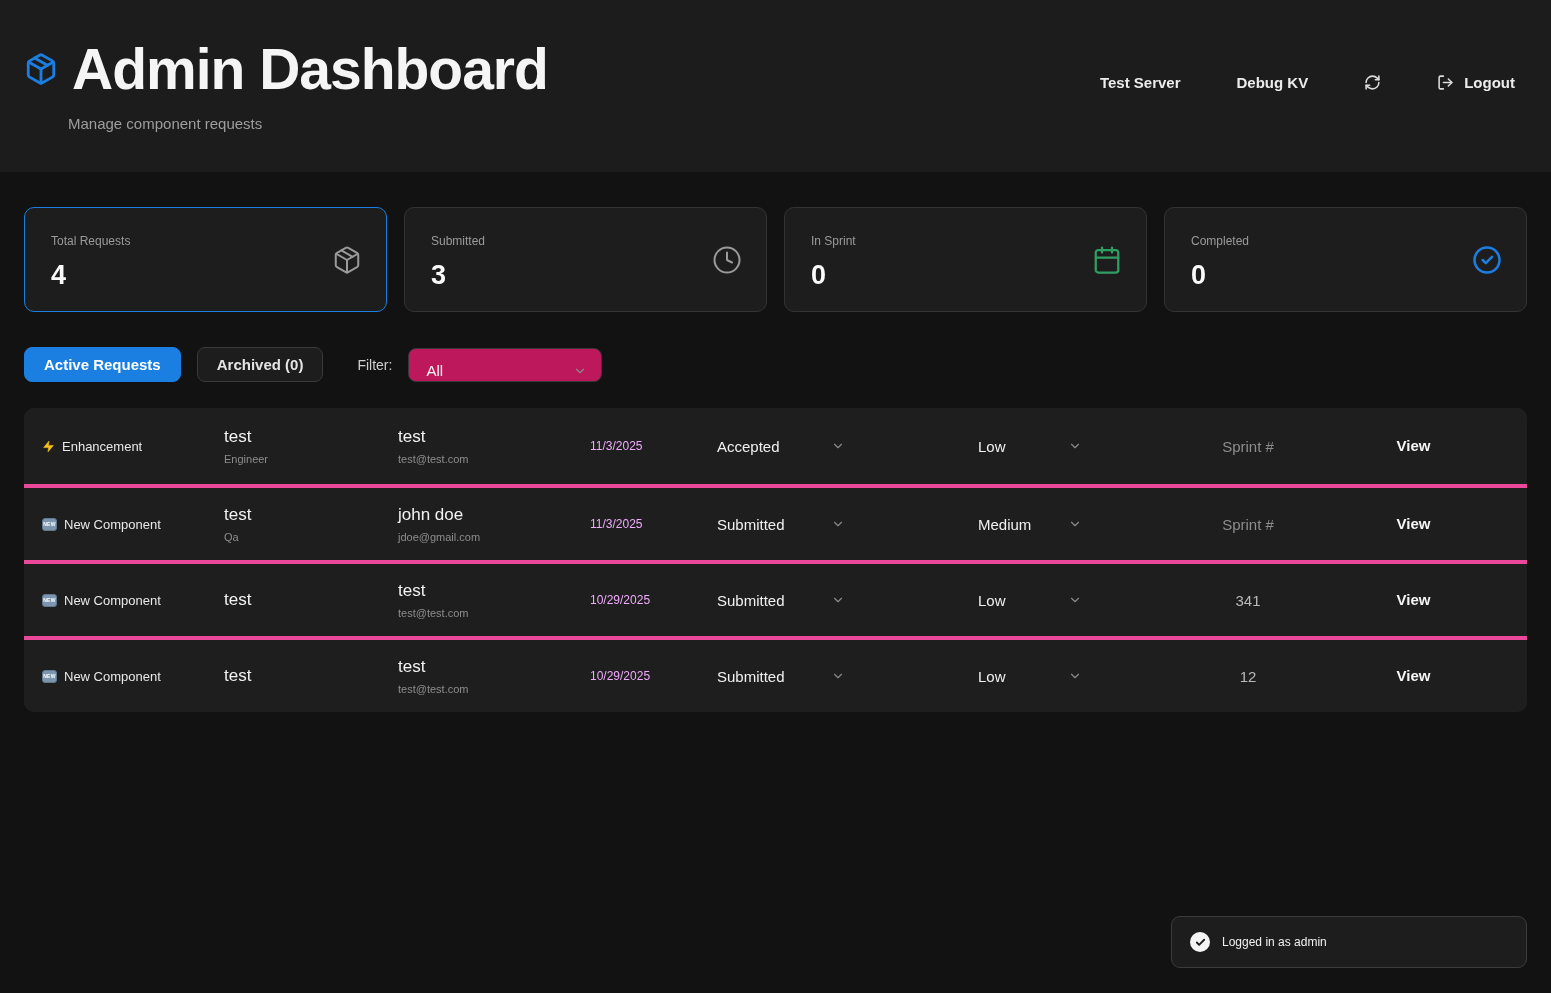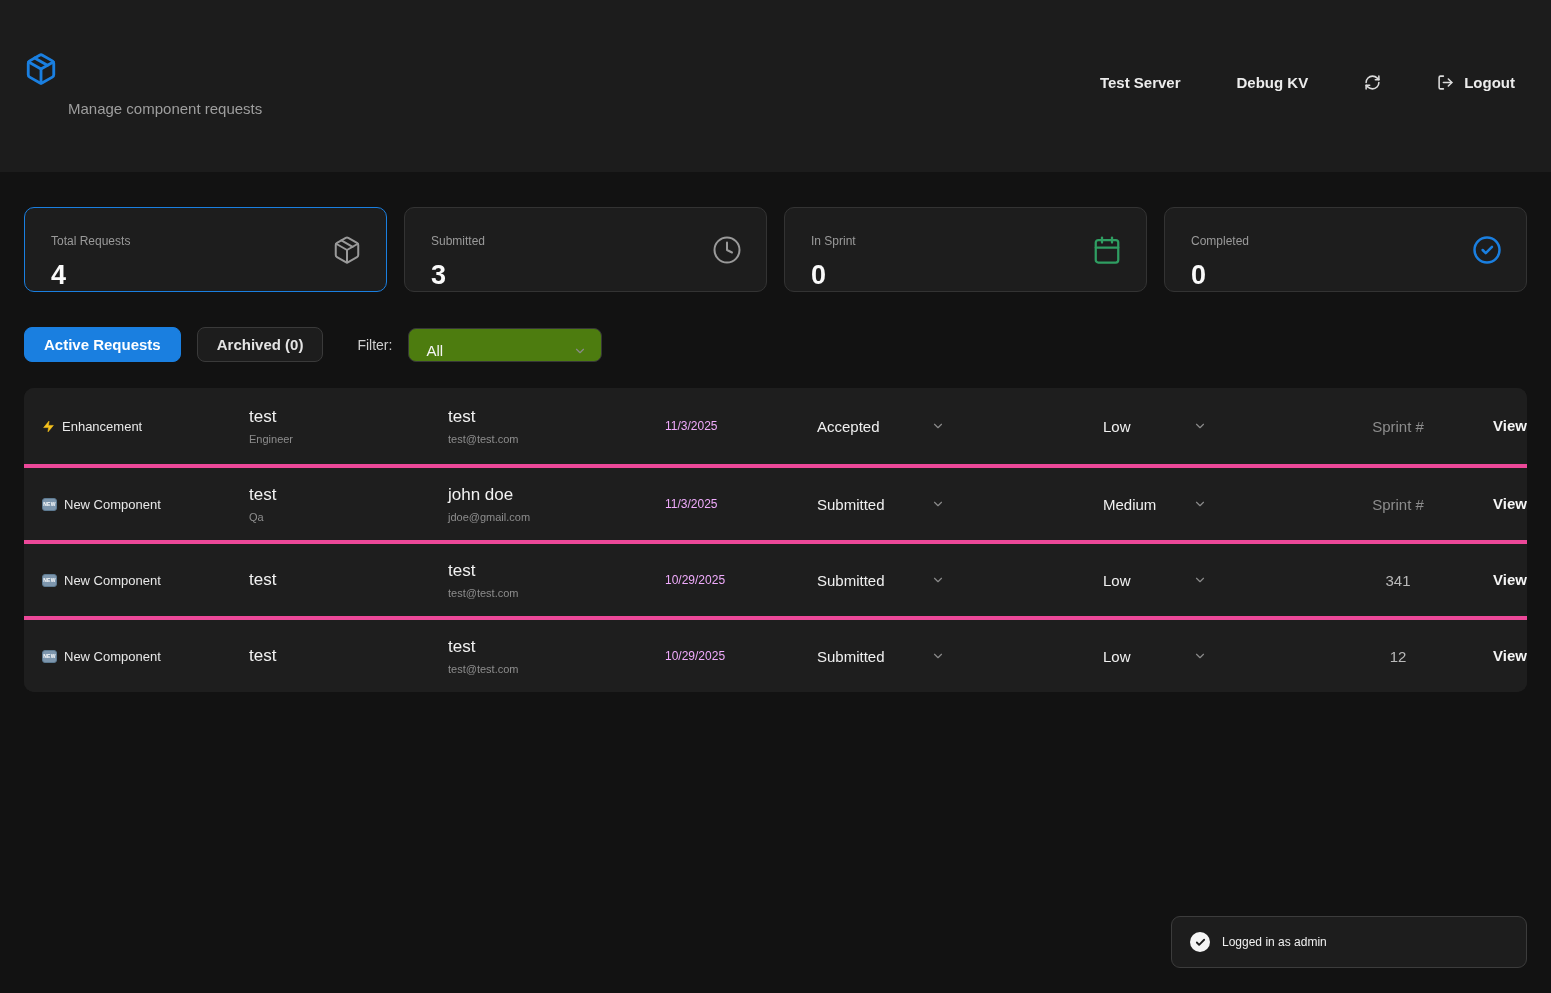--- a/index.html
+++ b/index.html
@@ -60,21 +60,21 @@
   .nav-icon-btn svg { width: 17px; height: 17px; }
   .logout-group { display: flex; align-items: center; gap: 10px; }
   
   .stats-grid {
     display: grid;
     grid-template-columns: repeat(4, 1fr);
     gap: 17px;
     margin: 35px 24px 0 24px;
   }
   .stat-card {
-    height: 85px;
+    height: 105px;
     background: #1d1d1d;
     border: 1px solid #333333;
     border-radius: 10px;
     padding: 26px 22px 0 26px;
     display: flex;
     justify-content: space-between;
     position: relative;
   }
   .stat-card.active { border-color: #1a7fe0; }
   .stat-label { font-size: 12px; color: #9a9a9a; }
@@ -99,21 +99,21 @@
     font-weight: bold;
     font-family: inherit;
     cursor: pointer;
     display: flex; align-items: center;
   }
   .tab-btn.active-tab { background: #1a7fe0; border: 1px solid #1a7fe0; color: #ffffff; }
   .tab-btn.inactive-tab { background: #1d1d1d; border: 1px solid #3a3a3a; color: #e4e4e4; }
   .filter-label { font-size: 14px; color: #cfcfcf; margin-left: 18px; }
   .filter-select {
     width: 194px; height: 34px;
-    background: #4d7c0f;
+    background: #be185d;
     border: 1px solid #373737;
     border-radius: 8px;
     display: flex; align-items: center; justify-content: space-between;
     padding: 12px 14px 0 17px;
     cursor: pointer;
   }
   .filter-select-value { font-size: 15px; color: #f5f5f5; }
   .chevron { width: 14px; height: 14px; color: #8a8a8a; }
   
   .table {
@@ -135,21 +135,20 @@
     font-weight: bold;
     color: #f0f0f0;
   }
   .t-head .col-priority, .t-body-row .cell-priority { padding-left: 16px; }
   .t-head .col-sprint { text-align: center; }
   .t-head .col-actions { text-align: center; }
   .t-body-row {
     height: 76px;
     border-top: 4px solid #ec4899;
     background: #1e1e1e;
-    gap: 25px;
   }
   .t-body-row:first-of-type { border-top: none; }
   .type-cell { display: flex; align-items: center; gap: 7px; font-size: 13px; color: #e8e8e8; }
   .bolt-icon { width: 13px; height: 13px; }
   .new-icon {
     width: 15px; height: 13px;
     background: #7d96ad;
     border: 1px solid #5d7astroke;
     border: 1px solid #5d7a91;
     border-radius: 3px;
@@ -222,20 +221,21 @@
 <div class="header">
   <div class="title-row">
     <span class="logo-icon">
       <svg viewBox="0 0 24 24" fill="none" stroke="currentColor" stroke-width="2" stroke-linecap="round" stroke-linejoin="round">
         <path d="m7.5 4.27 9 5.15"></path>
         <path d="M21 8a2 2 0 0 0-1-1.73l-7-4a2 2 0 0 0-2 0l-7 4A2 2 0 0 0 3 8v8a2 2 0 0 0 1 1.73l7 4a2 2 0 0 0 2 0l7-4A2 2 0 0 0 21 16Z"></path>
         <path d="M3.3 7 12 12l8.7-5"></path>
         <path d="M12 22V12"></path>
       </svg>
     </span>
+    <h1 class="page-title">Admin Dashboard</h1>
   </div>
   <div class="page-subtitle">Manage component requests</div>
 
   <div class="header-nav">
     <button class="nav-link">Test Server</button>
     <button class="nav-link">Debug KV</button>
     <button class="nav-icon-btn">
       <svg viewBox="0 0 24 24" fill="none" stroke="currentColor" stroke-width="2.2" stroke-linecap="round" stroke-linejoin="round">
         <path d="M3 12a9 9 0 0 1 9-9 9.75 9.75 0 0 1 6.74 2.74L21 8"></path>
         <path d="M21 3v5h-5"></path>

